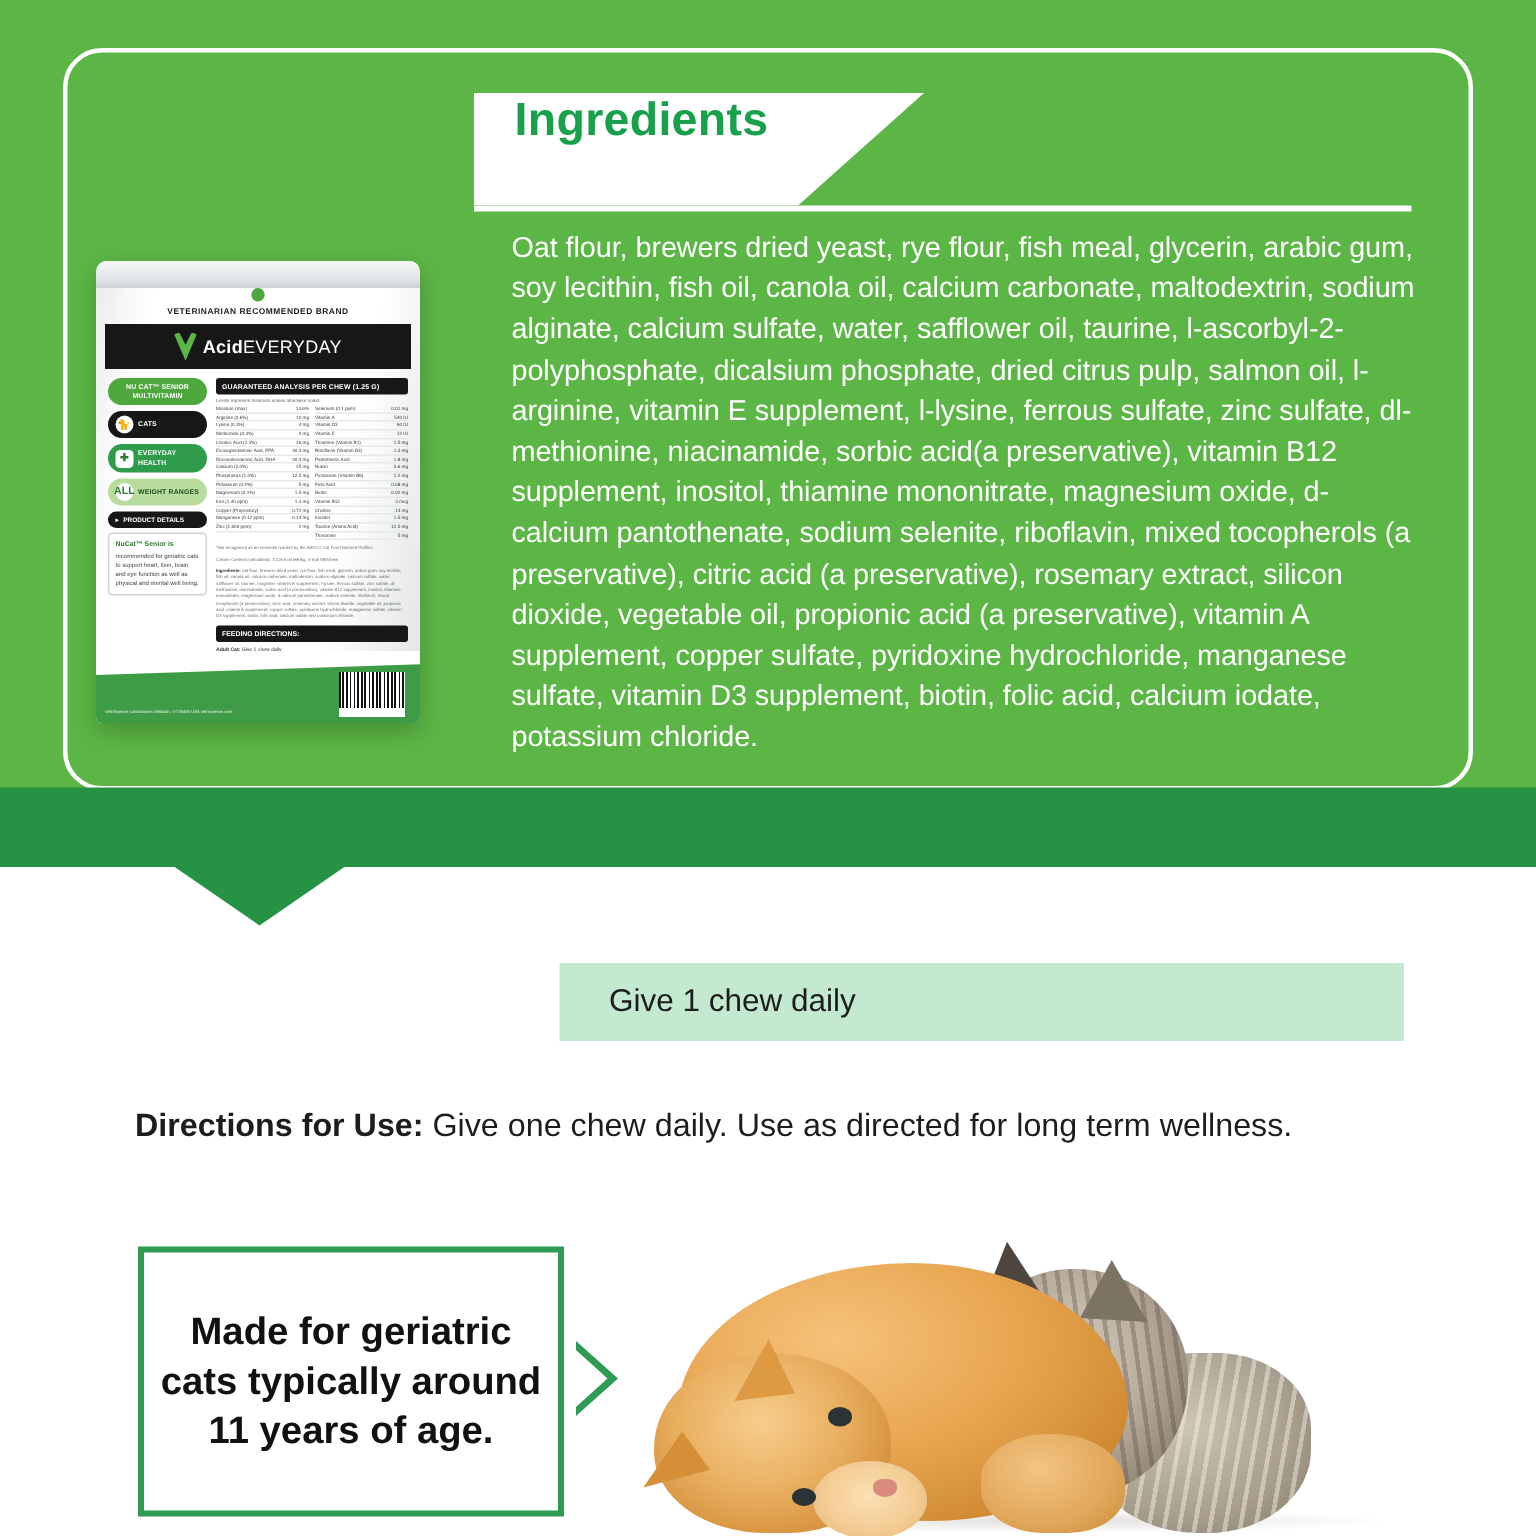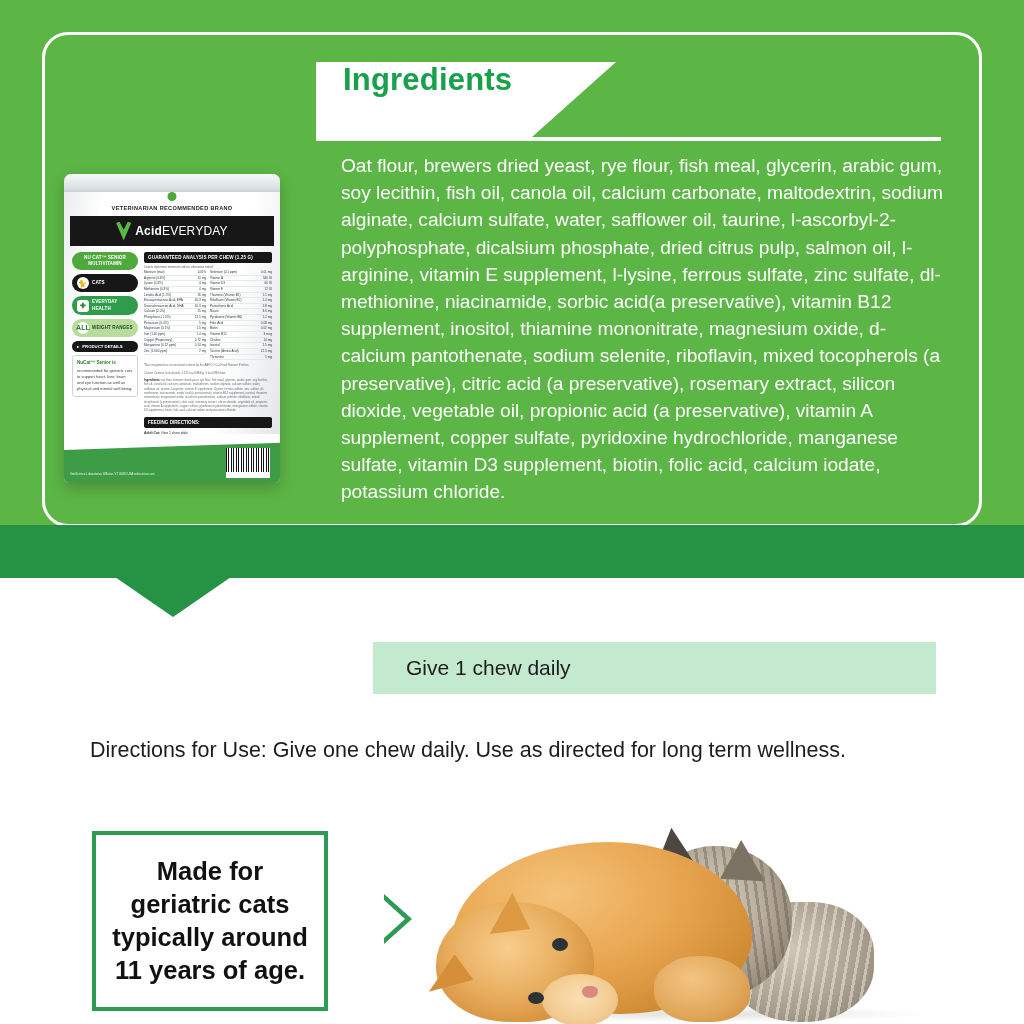--- a/index.html
+++ b/index.html
@@ -173,25 +173,25 @@
     position:absolute; left:283px; top:-6px; width:563px; height:52px;
     background:#c3e9cf; display:flex; align-items:center;
   }
   #serving-value{ padding-left:33px; font-size:21px; color:#1d1d1d; }
 
   
   #directions{
     position:absolute; left:90px; top:735px; width:830px;
     font-size:21.5px; line-height:30px; color:#1d1d1d;
   }
-  #directions b{ font-weight:normal;margin-top:48px; }
+  #directions b{ font-weight:bold;margin-top:48px; }
 
   
   #callout{
-    position:absolute; left:92px; top:831px; width:236px; height:180px;
+    position:absolute; left:92px; top:831px; width:284px; height:180px;
     border:4px solid #2e9b55; background:#fff;
     display:flex; align-items:center; justify-content:center;
   }
   #callout-text{
     text-align:center; font-size:25.5px; font-weight:bold;
     line-height:33px; color:#111; padding:0 10px;
   }
   #callout-arrow{
     position:absolute; left:384px; top:894px; width:0; height:0;
     border-top:25px solid transparent;

